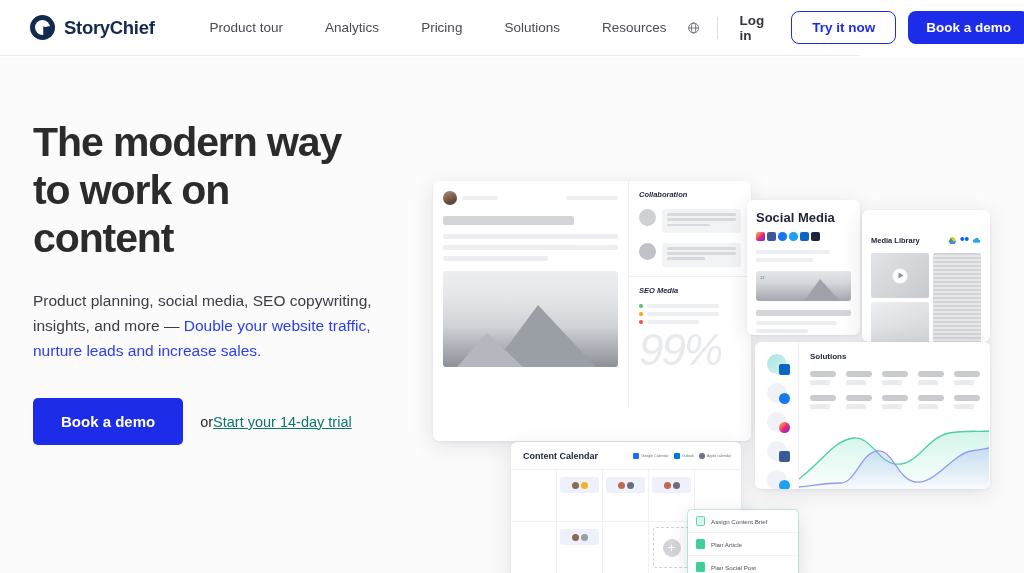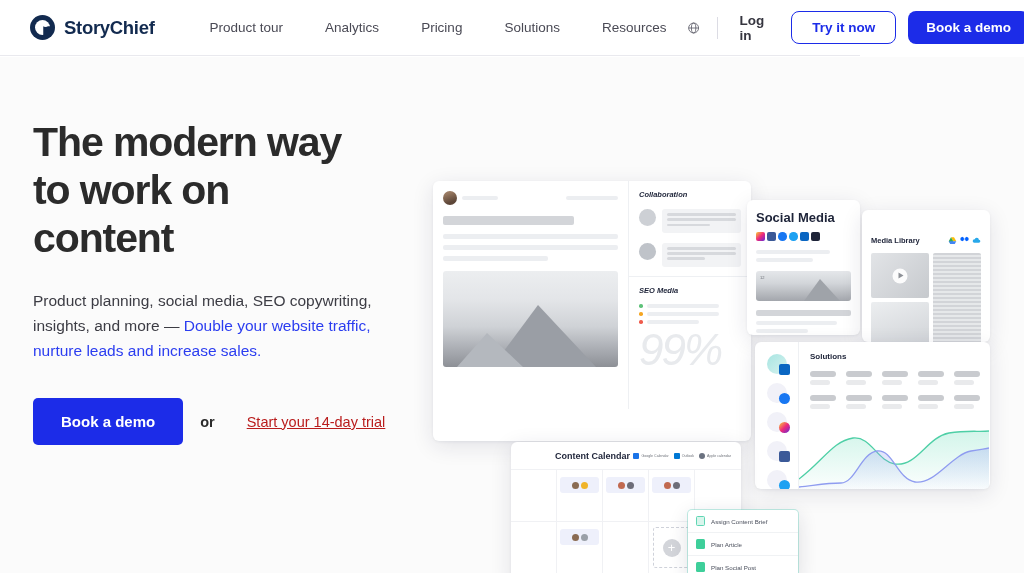--- a/index.html
+++ b/index.html
@@ -77,23 +77,23 @@
     margin-top: 25px; font-size: 15.5px; line-height: 1.62; color: #3c3c44;
     max-width: 350px;
   }
   .hero-sub .hl { color: #2b3df0; }
   .hero-cta { margin-top: 35px; display: flex; align-items: center; }
   .btn-hero {
     height: 47px; padding: 0 28px; background: #1c2ce8; color: #fff;
     font-size: 15px; font-weight: bold; border-radius: 5px;
     display:flex; align-items:center; justify-content:center; cursor:pointer;
   }
-  .or-text { font-size: 14.5px; color: #2b2b2b; margin: 0 8px 0 17px; font-weight: bold; }
+  .or-text { font-size: 14.5px; color: #2b2b2b; margin: 0 0 0 17px; }
   .trial-link {
-    font-size: 14.5px; color: #b91c1c; text-decoration: underline; cursor: pointer; margin-left: 24px;
+    font-size: 14.5px; color: #0f766e; text-decoration: underline; cursor: pointer;
   }
 
   
   .mock { position: absolute; left: 425px; top: 55px; width: 590px; height: 500px; }
   .card {
     position: absolute; background: #ffffff; border-radius: 6px;
     box-shadow: 0 5px 22px rgba(25,30,60,0.11), 0 1px 3px rgba(25,30,60,0.06);
     overflow: hidden;
   }
   .card-title { font-weight: bold; color: #1d2338; }
@@ -204,21 +204,21 @@
   .an-main { flex:1; padding: 10px 10px 0 11px; position:relative; }
   .an-main .card-title { font-size: 8px; }
   .an-grid { display:flex; gap:10px; margin-top: 10px; }
   .an-col { flex:1; }
   .an-bar { height: 6px; border-radius: 3px; background:#c9cbcf; }
   .an-bar.sm { height: 5px; background:#e9eaec; margin-top: 3px; width: 78%; }
   .an-chart { position:absolute; left:0; right:0; bottom:0; height: 72px; }
 
   
   .calendar { left: 86px; top: 330px; width: 230px; height: 145px; }
-  .cal-head { display:flex; align-items:center; padding: 9px 10px 0 12px; margin-left: 32px; }
+  .cal-head { display:flex; align-items:center; padding: 9px 10px 0 12px; }
   .cal-head .card-title { font-size: 9px; }
   .cal-ints { margin-left:auto; display:flex; gap:5px; align-items:center; }
   .cal-int { display:flex; align-items:center; gap:2px; font-size:3.6px; color:#6e727a; }
   .cal-int .sq { width:6px; height:6px; border-radius:1px; flex:0 0 auto; }
   .cal-grid {
     margin-top: 8px; height: 104px;
     display:grid; grid-template-columns: repeat(5,1fr); grid-template-rows: 1fr 1fr;
   }
   .cal-cell { border-right:1px solid #f0f1f4; border-top:1px solid #f0f1f4; position:relative; padding: 7px 3px; }
   .cal-chip {

